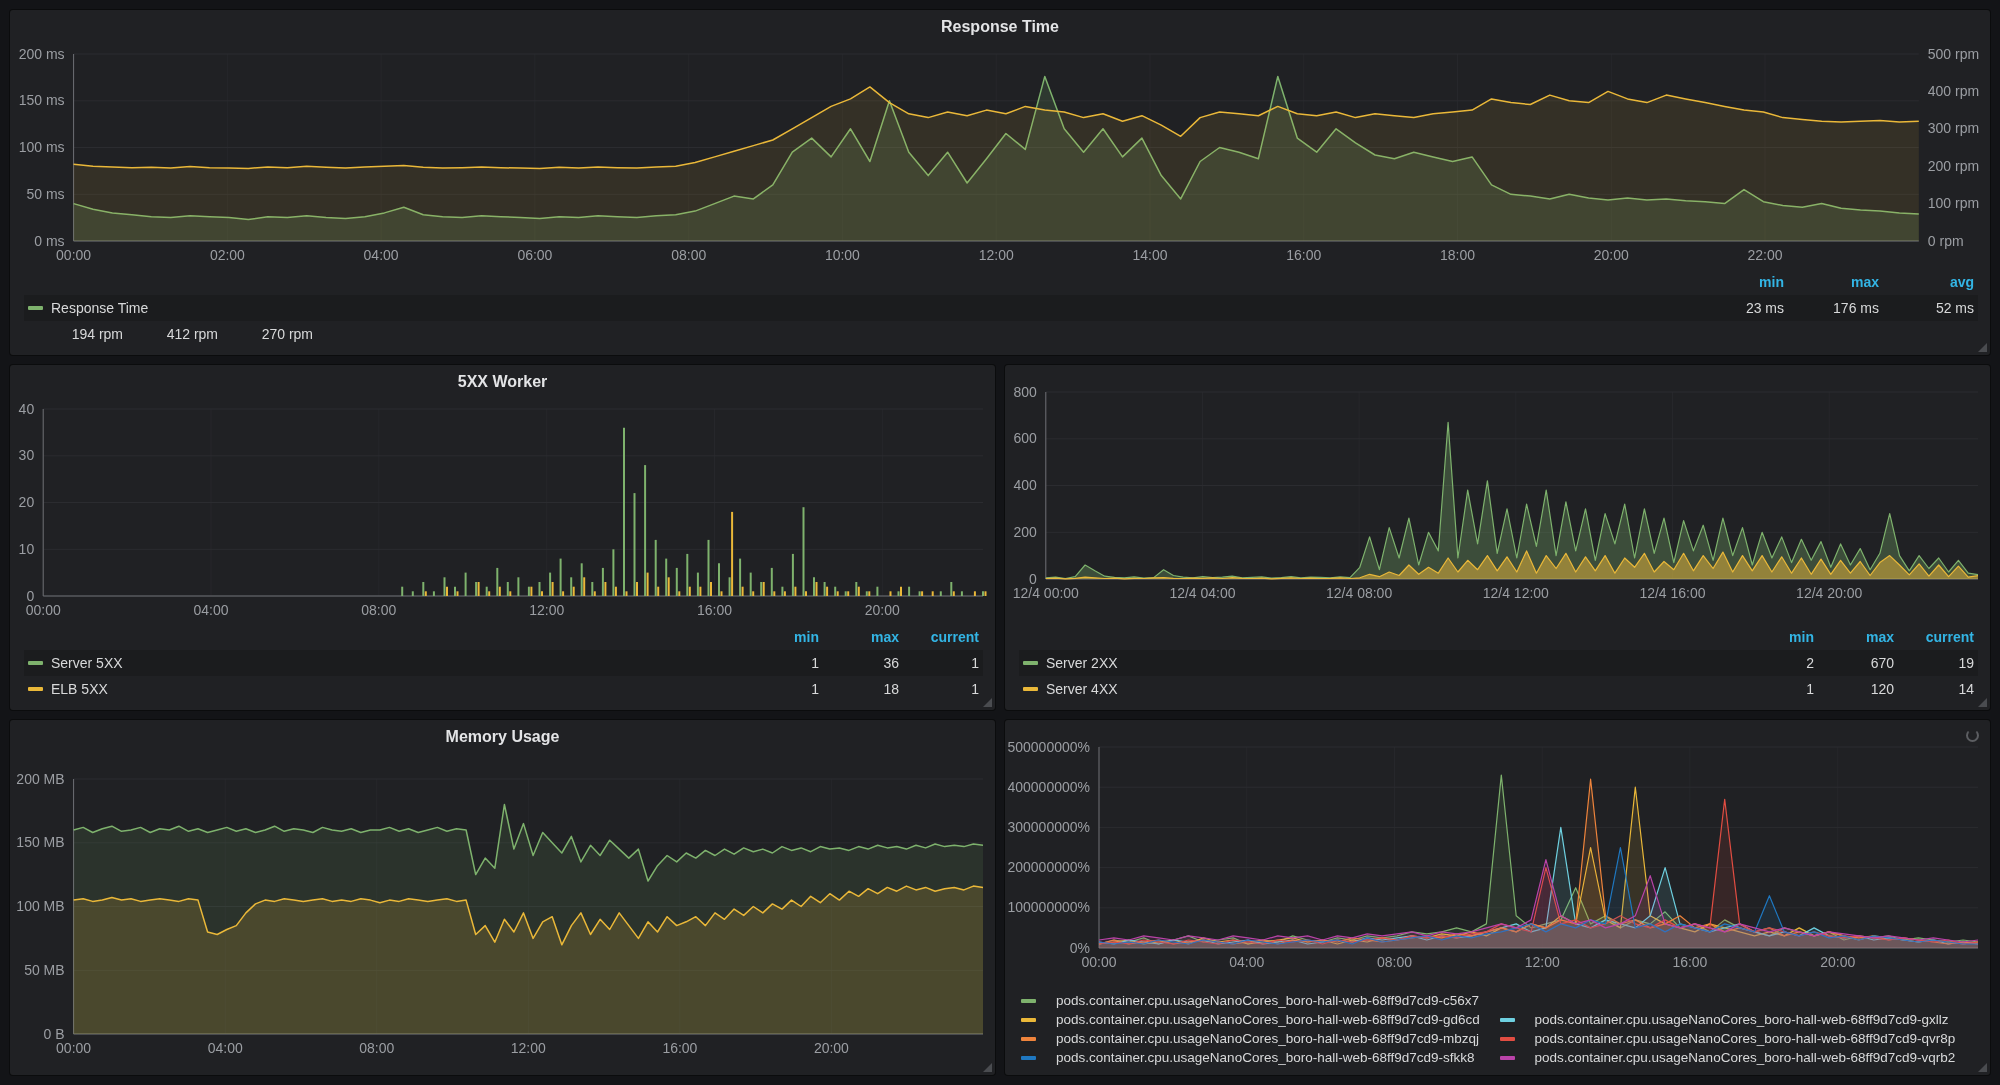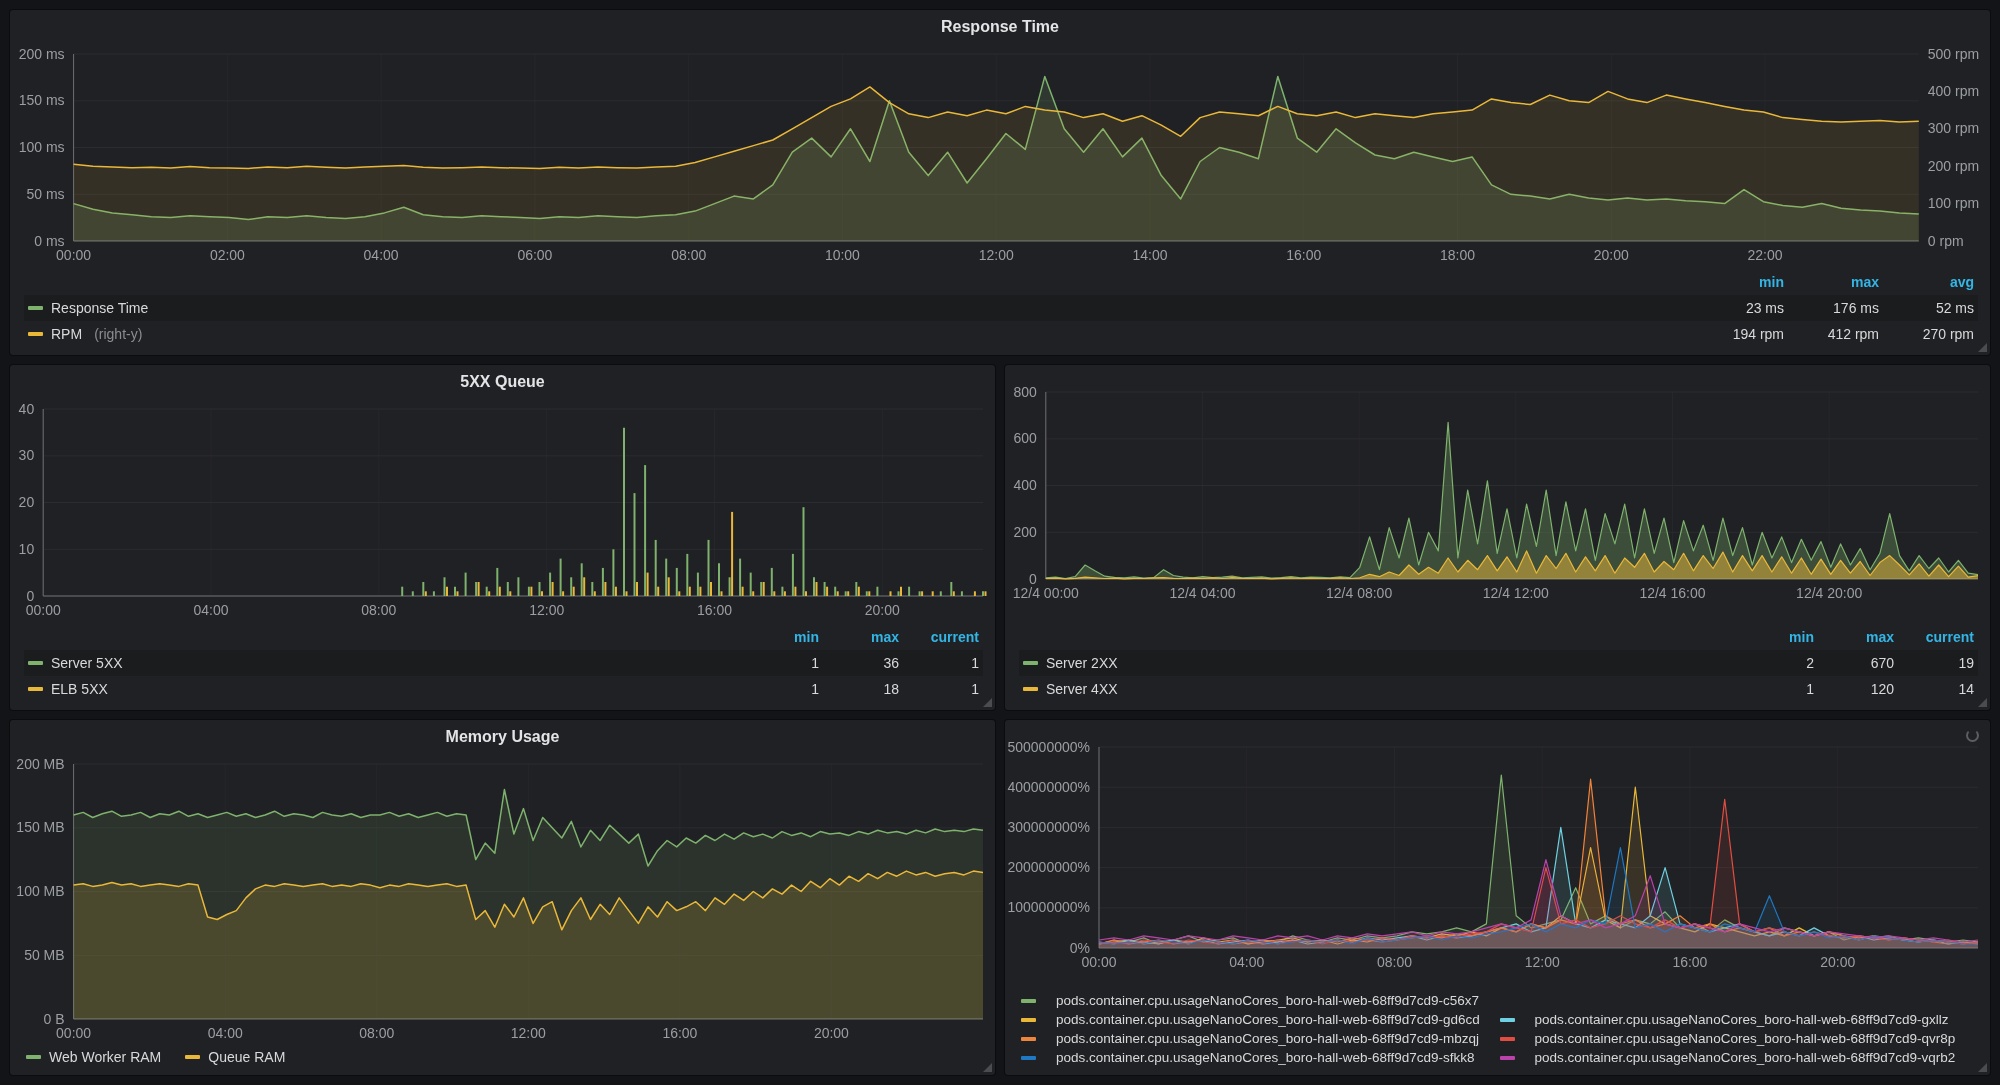--- a/index.html
+++ b/index.html
@@ -102,36 +102,31 @@
       <div class="lrow">
         <span class="lname">
           <i class="swatch" style="background: rgb(126, 178, 109);"></i>
           <span>Response Time</span>
         </span>
         <span class="lval">23 ms</span>
         <span class="lval">176 ms</span>
         <span class="lval">52 ms</span>
       </div>
       <div class="lrow">
-        <span class="lname">
-          <i class="swatch" style="background: rgb(234, 184, 57);"></i>
-          <span>RPM</span>
-          <span class="dim">(right-y)</span>
-        </span>
         <span class="lval">194 rpm</span>
         <span class="lval">412 rpm</span>
         <span class="lval">270 rpm</span>
       </div>
     </div>
     <span class="resize-handle"></span>
   </section>
 
   <section class="panel">
     <div class="panel-header">
-      <span class="panel-title">5XX Queue</span>
+      <span class="panel-title">5XX Worker</span>
     </div>
     <svg class="chart" viewBox="0 0 985 223">
         <line x1="33.2" y1="10" x2="33.2" y2="197" stroke="#26272b" stroke-width="1"></line>
         <line x1="201.0" y1="10" x2="201.0" y2="197" stroke="#26272b" stroke-width="1"></line>
         <line x1="368.8" y1="10" x2="368.8" y2="197" stroke="#26272b" stroke-width="1"></line>
         <line x1="536.7" y1="10" x2="536.7" y2="197" stroke="#26272b" stroke-width="1"></line>
         <line x1="704.5" y1="10" x2="704.5" y2="197" stroke="#26272b" stroke-width="1"></line>
         <line x1="872.3" y1="10" x2="872.3" y2="197" stroke="#26272b" stroke-width="1"></line>
         <line x1="33.2" y1="197.0" x2="973" y2="197.0" stroke="#2b2c30" stroke-width="1"></line>
         <text x="24.200000000000003" y="201.5" text-anchor="end" class="tick">0</text>
@@ -368,30 +363,20 @@
         <text x="518.3" y="284" text-anchor="middle" class="tick">12:00</text>
         <text x="669.9" y="284" text-anchor="middle" class="tick">16:00</text>
         <text x="821.4" y="284" text-anchor="middle" class="tick">20:00</text>
         <line x1="63.599999999999994" y1="10" x2="63.599999999999994" y2="265" stroke="#6e7074" stroke-width="1"></line>
         <line x1="63.599999999999994" y1="265" x2="973" y2="265" stroke="#6e7074" stroke-width="1"></line>
         <polygon points="63.599999999999994,265 63.6,61.0 73.2,58.4 82.7,63.5 92.3,59.7 101.9,57.2 111.5,62.3 121.0,61.0 130.6,58.4 140.2,63.5 149.8,59.7 159.3,61.0 168.9,57.2 178.5,62.3 188.0,59.7 197.6,63.5 207.2,61.0 216.8,58.4 226.3,62.3 235.9,59.7 245.5,63.5 255.1,61.0 264.6,57.2 274.2,62.3 283.8,59.7 293.3,61.0 302.9,63.5 312.5,58.4 322.1,61.0 331.6,62.3 341.2,59.7 350.8,63.5 360.4,61.0 369.9,61.0 379.5,58.4 389.1,62.3 398.6,59.7 408.2,63.5 417.8,61.0 427.4,58.4 436.9,62.3 446.5,59.7 456.1,61.0 465.7,105.6 475.2,89.1 484.8,99.3 494.4,35.5 503.9,80.1 513.5,54.6 523.1,86.5 532.7,63.5 542.2,73.8 551.8,84.0 561.4,67.4 570.9,92.9 580.5,76.3 590.1,86.5 599.7,71.2 609.2,80.1 618.8,89.1 628.4,80.1 638.0,112.0 647.5,96.7 657.1,86.5 666.7,92.9 676.2,84.0 685.8,89.1 695.4,81.4 705.0,86.5 714.5,80.1 724.1,85.2 733.7,78.9 743.3,82.7 752.8,80.1 762.4,84.0 772.0,77.6 781.5,81.4 791.1,78.9 800.7,82.7 810.3,77.6 819.8,80.1 829.4,78.9 839.0,81.4 848.6,77.6 858.1,80.1 867.7,76.3 877.3,78.9 886.8,77.6 896.4,80.1 906.0,76.3 915.6,78.9 925.1,75.0 934.7,77.6 944.3,76.3 953.9,77.6 963.4,75.0 973.0,76.3 973,265" fill="#7eb26d" fill-opacity="0.12" stroke="none"></polygon>
         <polyline points="63.6,61.0 73.2,58.4 82.7,63.5 92.3,59.7 101.9,57.2 111.5,62.3 121.0,61.0 130.6,58.4 140.2,63.5 149.8,59.7 159.3,61.0 168.9,57.2 178.5,62.3 188.0,59.7 197.6,63.5 207.2,61.0 216.8,58.4 226.3,62.3 235.9,59.7 245.5,63.5 255.1,61.0 264.6,57.2 274.2,62.3 283.8,59.7 293.3,61.0 302.9,63.5 312.5,58.4 322.1,61.0 331.6,62.3 341.2,59.7 350.8,63.5 360.4,61.0 369.9,61.0 379.5,58.4 389.1,62.3 398.6,59.7 408.2,63.5 417.8,61.0 427.4,58.4 436.9,62.3 446.5,59.7 456.1,61.0 465.7,105.6 475.2,89.1 484.8,99.3 494.4,35.5 503.9,80.1 513.5,54.6 523.1,86.5 532.7,63.5 542.2,73.8 551.8,84.0 561.4,67.4 570.9,92.9 580.5,76.3 590.1,86.5 599.7,71.2 609.2,80.1 618.8,89.1 628.4,80.1 638.0,112.0 647.5,96.7 657.1,86.5 666.7,92.9 676.2,84.0 685.8,89.1 695.4,81.4 705.0,86.5 714.5,80.1 724.1,85.2 733.7,78.9 743.3,82.7 752.8,80.1 762.4,84.0 772.0,77.6 781.5,81.4 791.1,78.9 800.7,82.7 810.3,77.6 819.8,80.1 829.4,78.9 839.0,81.4 848.6,77.6 858.1,80.1 867.7,76.3 877.3,78.9 886.8,77.6 896.4,80.1 906.0,76.3 915.6,78.9 925.1,75.0 934.7,77.6 944.3,76.3 953.9,77.6 963.4,75.0 973.0,76.3" fill="none" stroke="#7eb26d" stroke-width="1.5" stroke-linejoin="round"></polyline>
         <polygon points="63.599999999999994,265 63.6,131.1 73.2,129.8 82.7,132.4 92.3,131.1 101.9,128.6 111.5,131.1 121.0,129.8 130.6,132.4 140.2,131.1 149.8,129.8 159.3,131.1 168.9,132.4 178.5,129.8 188.0,131.1 197.6,163.0 207.2,165.5 216.8,160.5 226.3,156.6 235.9,143.9 245.5,134.9 255.1,131.1 264.6,132.4 274.2,129.8 283.8,131.1 293.3,132.4 302.9,131.1 312.5,129.8 322.1,132.4 331.6,131.1 341.2,132.4 350.8,129.8 360.4,131.1 369.9,133.7 379.5,131.1 389.1,132.4 398.6,129.8 408.2,131.1 417.8,132.4 427.4,131.1 436.9,129.8 446.5,132.4 456.1,131.1 465.7,165.5 475.2,156.6 484.8,173.2 494.4,150.3 503.9,163.0 513.5,143.9 523.1,169.4 532.7,152.8 542.2,147.7 551.8,175.8 561.4,156.6 570.9,143.9 580.5,165.5 590.1,150.3 599.7,160.5 609.2,143.9 618.8,156.6 628.4,169.4 638.0,152.8 647.5,163.0 657.1,147.7 666.7,156.6 676.2,152.8 685.8,147.7 695.4,156.6 705.0,143.9 714.5,150.3 724.1,140.1 733.7,146.4 743.3,137.5 752.8,143.9 762.4,134.9 772.0,140.1 781.5,131.1 791.1,137.5 800.7,127.3 810.3,133.7 819.8,124.7 829.4,131.1 839.0,122.2 848.6,127.3 858.1,119.7 867.7,124.7 877.3,118.4 886.8,122.2 896.4,117.1 906.0,120.9 915.6,118.4 925.1,122.2 934.7,119.7 944.3,118.4 953.9,120.9 963.4,117.1 973.0,118.4 973,265" fill="#eab839" fill-opacity="0.16" stroke="none"></polygon>
         <polyline points="63.6,131.1 73.2,129.8 82.7,132.4 92.3,131.1 101.9,128.6 111.5,131.1 121.0,129.8 130.6,132.4 140.2,131.1 149.8,129.8 159.3,131.1 168.9,132.4 178.5,129.8 188.0,131.1 197.6,163.0 207.2,165.5 216.8,160.5 226.3,156.6 235.9,143.9 245.5,134.9 255.1,131.1 264.6,132.4 274.2,129.8 283.8,131.1 293.3,132.4 302.9,131.1 312.5,129.8 322.1,132.4 331.6,131.1 341.2,132.4 350.8,129.8 360.4,131.1 369.9,133.7 379.5,131.1 389.1,132.4 398.6,129.8 408.2,131.1 417.8,132.4 427.4,131.1 436.9,129.8 446.5,132.4 456.1,131.1 465.7,165.5 475.2,156.6 484.8,173.2 494.4,150.3 503.9,163.0 513.5,143.9 523.1,169.4 532.7,152.8 542.2,147.7 551.8,175.8 561.4,156.6 570.9,143.9 580.5,165.5 590.1,150.3 599.7,160.5 609.2,143.9 618.8,156.6 628.4,169.4 638.0,152.8 647.5,163.0 657.1,147.7 666.7,156.6 676.2,152.8 685.8,147.7 695.4,156.6 705.0,143.9 714.5,150.3 724.1,140.1 733.7,146.4 743.3,137.5 752.8,143.9 762.4,134.9 772.0,140.1 781.5,131.1 791.1,137.5 800.7,127.3 810.3,133.7 819.8,124.7 829.4,131.1 839.0,122.2 848.6,127.3 858.1,119.7 867.7,124.7 877.3,118.4 886.8,122.2 896.4,117.1 906.0,120.9 915.6,118.4 925.1,122.2 934.7,119.7 944.3,118.4 953.9,120.9 963.4,117.1 973.0,118.4" fill="none" stroke="#eab839" stroke-width="1.5" stroke-linejoin="round"></polyline>
       </svg>
-    <div class="inline-legend">
-      <span class="inline-item">
-        <i class="swatch" style="background: rgb(126, 178, 109);"></i>
-        <span>Web Worker RAM</span>
-      </span>
-      <span class="inline-item">
-        <i class="swatch" style="background: rgb(234, 184, 57);"></i>
-        <span>Queue RAM</span>
-      </span>
-    </div>
     <span class="resize-handle"></span>
   </section>
 
   <section class="panel">
     <span class="spinner"></span>
     <svg class="chart" viewBox="0 0 985 237">
         <line x1="94.0" y1="10" x2="94.0" y2="211" stroke="#26272b" stroke-width="1"></line>
         <line x1="241.7" y1="10" x2="241.7" y2="211" stroke="#26272b" stroke-width="1"></line>
         <line x1="389.5" y1="10" x2="389.5" y2="211" stroke="#26272b" stroke-width="1"></line>
         <line x1="537.2" y1="10" x2="537.2" y2="211" stroke="#26272b" stroke-width="1"></line>

